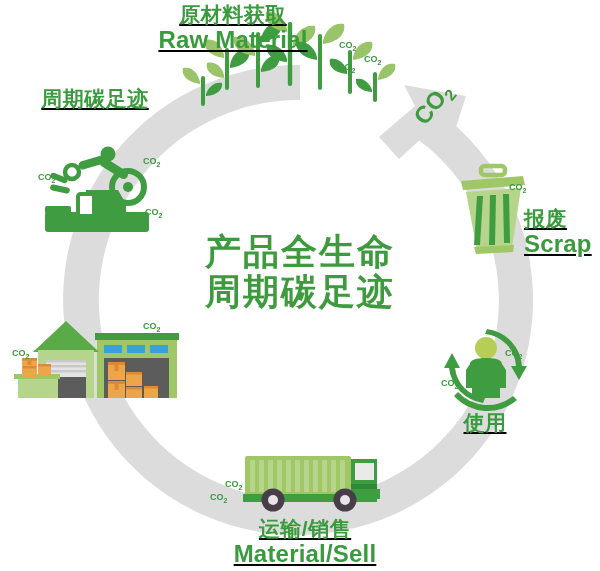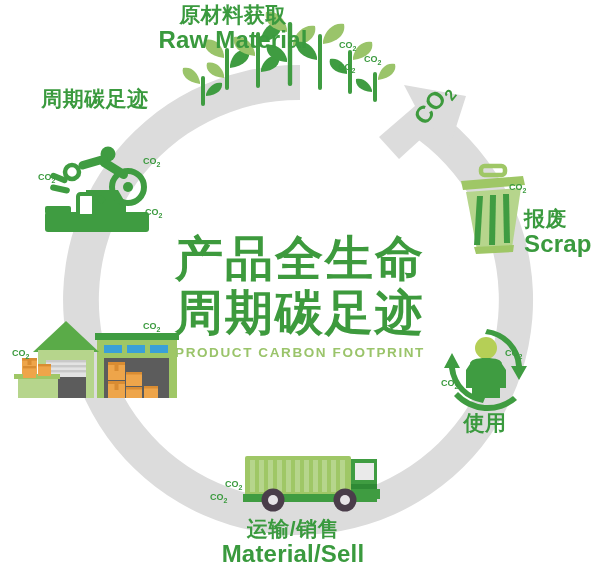--- a/index.html
+++ b/index.html
@@ -4,27 +4,27 @@
 <style>
   html,body{margin:0;padding:0;background:#ffffff;}
   body{
     width:600px;height:571px;position:relative;overflow:hidden;
     font-family:"Liberation Sans","DejaVu Sans",sans-serif;
     -webkit-font-smoothing:antialiased;
   }
   #stage{position:absolute;left:0;top:0;width:600px;height:571px;}
   svg.layer{position:absolute;left:0;top:0;width:600px;height:571px;overflow:visible;}
 
-  .lbl{position:absolute;text-align:center;line-height:1.08;white-space:nowrap;}
+  .lbl{position:absolute;text-align:center;line-height:1.08;white-space:nowrap;text-decoration:underline;}
   .lbl .cn{font-size:21px;font-weight:bold;color:#3a9a3e;letter-spacing:.5px;display:block;}
   .lbl .en{font-size:24px;font-weight:bold;color:#3a9a3e;letter-spacing:.2px;display:block;}
 
   #center-title{position:absolute;left:140px;top:232px;width:320px;text-align:center;}
   #center-title .t1,#center-title .t2{
-    display:block;font-size:48px;font-weight:bold;color:#3d9a3d;
+    display:block;font-size:36px;font-weight:bold;color:#3d9a3d;
     letter-spacing:2px;line-height:1.12;
   }
   #center-title .sub{
     display:block;font-size:13.5px;font-weight:bold;color:#9ac46a;
     letter-spacing:1.6px;margin-top:5px;
   }
 
   .co2{position:absolute;font-size:9px;font-weight:bold;color:#3a9a3e;white-space:nowrap;}
   .co2 sub{font-size:7px;}
   .co2.big{font-size:24px;font-weight:bold;color:#3d9a3d;}
@@ -288,33 +288,32 @@
     <span class="en">Raw Material</span>
   </div>
 
   <div class="lbl" style="left:15px;top:88px;width:160px;">
     <span class="cn">周期碳足迹</span>
   </div>
 
   <div class="lbl" style="left:8px;top:404px;width:140px;">
   </div>
 
-  <div class="lbl" style="left:198px;top:518px;width:190px;">
+  <div class="lbl" style="left:210px;top:518px;width:190px;">
     <span class="cn">运输/销售</span>
     <span class="en">Material/Sell</span>
   </div>
 
   <div class="lbl" style="left:435px;top:412px;width:100px;">
     <span class="cn">使用</span>
   </div>
 
   <div class="lbl" style="left:524px;top:208px;width:80px;text-align:left;">
     <span class="cn">报废</span>
     <span class="en">Scrap</span>
   </div>
 
   <div id="center-title">
     <span class="t1">产品全生命</span>
     <span class="t2">周期碳足迹</span>
-    <span class="sub">PRODUCT CARBON FOOTPRINT</span>
   </div>
 
 </div>
 
 </body></html>

